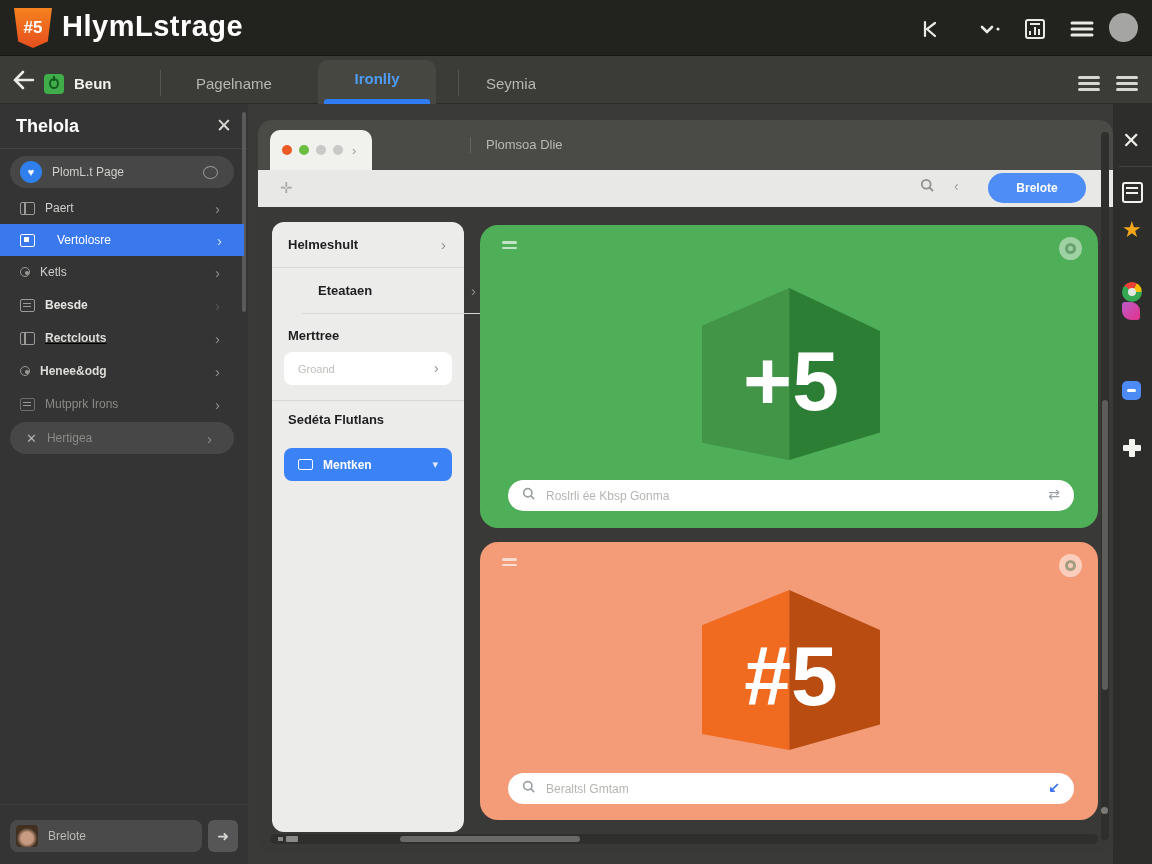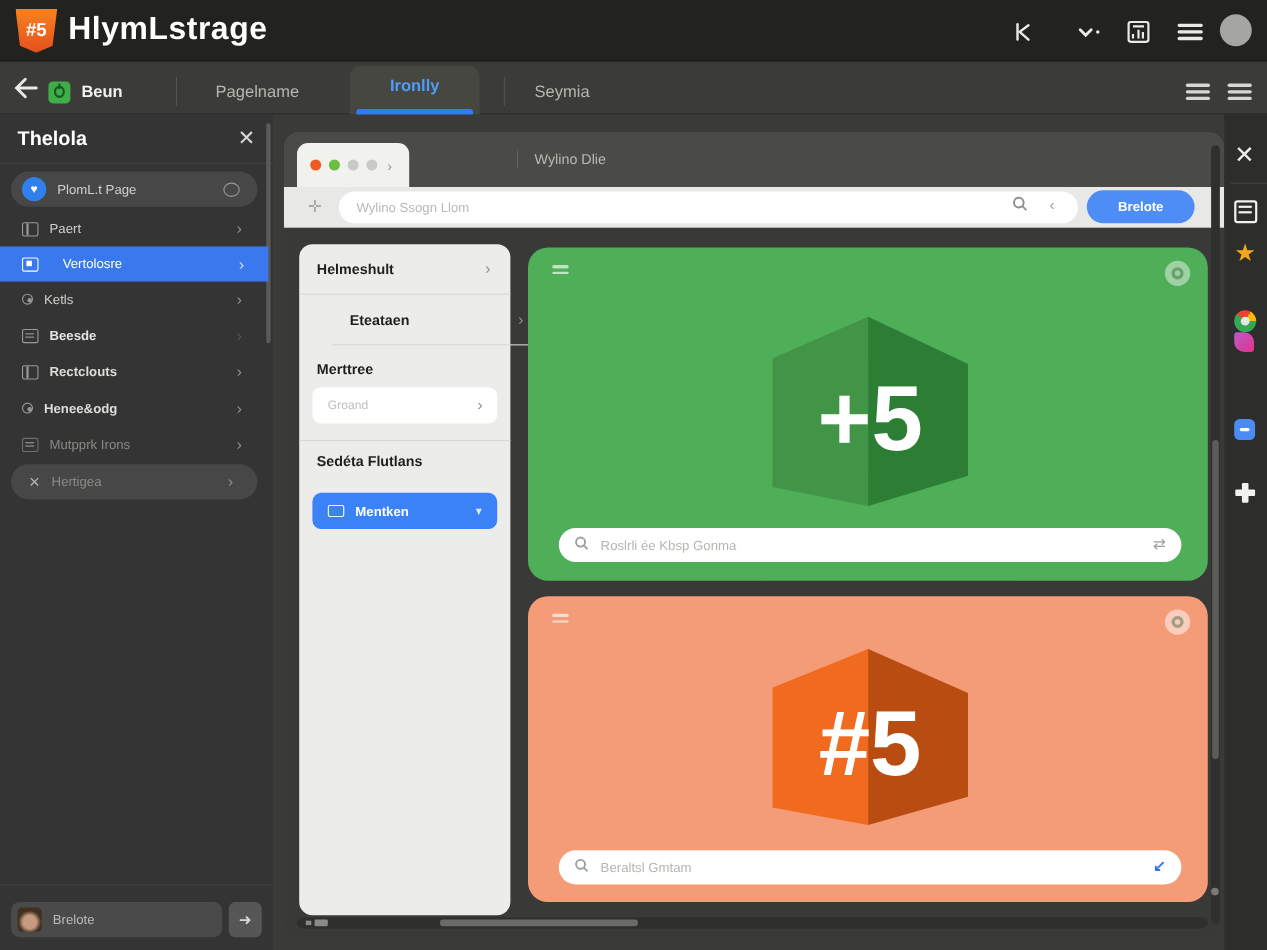--- a/index.html
+++ b/index.html
@@ -303,21 +303,21 @@
     <div class="sb-row" style="top:152px;">
       <div class="ic-box dot"></div>
       <div class="lbl">Ketls</div>
       <div class="chev">›</div>
     </div>
     <div class="sb-row" style="top:185px;">
       <div class="ic-box lines"></div>
       <div class="lbl" style="font-weight:bold; color:#e4e4e0;">Beesde</div>
       <div class="chev" style="color:#565652;">›</div>
     </div>
-    <div class="sb-row" style="top:218px;">
+    <div class="sb-row" style="top:218px;text-decoration:underline;">
       <div class="ic-box v"></div>
       <div class="lbl" style="font-weight:bold; color:#dcdcd8;">Rectclouts</div>
       <div class="chev">›</div>
     </div>
     <div class="sb-row" style="top:251px;">
       <div class="ic-box dot"></div>
       <div class="lbl" style="font-weight:bold; color:#dcdcd8;">Henee&amp;odg</div>
       <div class="chev">›</div>
     </div>
     <div class="sb-row sb-dim" style="top:284px;">
@@ -343,26 +343,25 @@
     <div class="win-tabstrip">
       <div class="win-tab-active">
         <span class="dot" style="background:#ee5a24;"></span>
         <span class="dot" style="background:#6abf40;"></span>
         <span class="dot" style="background:#c9c9c7;"></span>
         <span class="dot" style="background:#c9c9c7;"></span>
         <span class="win-tab-chev">›</span>
       </div>
       <div class="win-tab-lbl" style="left:128px;margin-top:40px;">Pelilon 7L4n</div>
       <div class="win-tab-div"></div>
-      <div class="win-tab-lbl" style="left:228px;">Wylino Dlie</div>
+      <div class="win-tab-lbl" style="left:228px;">Plomsoa Dlie</div>
     </div>
 
     <div class="win-toolbar">
       <div class="tb-cursor">✛</div>
-      <input class="tb-input" placeholder="Wylino Ssogn Llom" style="">
       <div class="tb-search">
         <svg width="15" height="15" viewBox="0 0 15 15" fill="none" stroke="#8f8f8b" stroke-width="1.8">
           <circle cx="6.2" cy="6.2" r="4.4"></circle>
             <path d="M9.6 9.6 L13 13"></path>
         </svg>
       </div>
       <div class="tb-share">‹</div>
       <button class="tb-btn">Brelote</button>
     </div>
 

